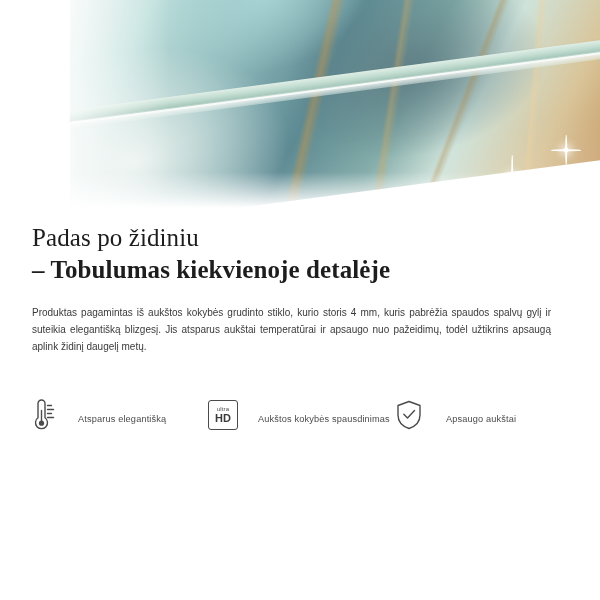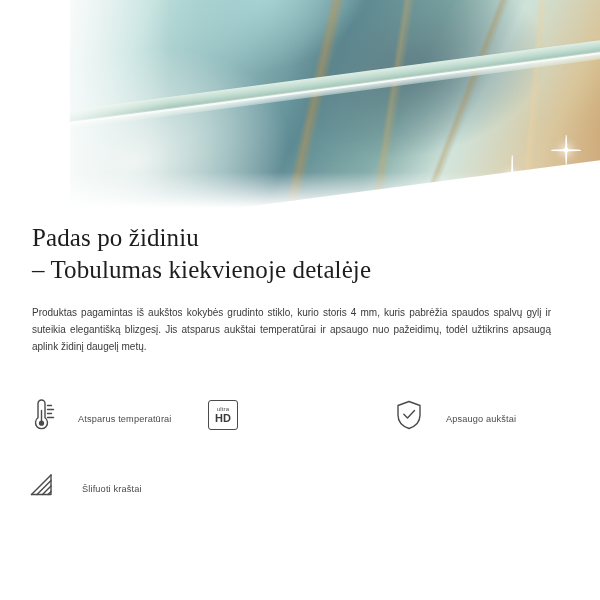--- a/index.html
+++ b/index.html
@@ -124,21 +124,21 @@
   }
   .headline {
     font-family: "Liberation Serif", serif;
     font-size: 25px;
     line-height: 1.28;
     color: #1d1d1d;
     font-weight: 400;
     margin: 0;
     letter-spacing: 0.1px;
   }
-  .headline .line2 { display: block; }
+  .headline .line2 { display: block; font-weight: bold; }
   .body-copy {
     margin: 18px 17px 0 0;
     font-size: 10px;
     line-height: 1.72;
     color: #3a3a3a;
     text-align: justify;
     text-justify: inter-word;
     max-width: 540px;
   }
 
@@ -245,55 +245,42 @@
       <div class="feature-icon">
         <svg width="34" height="36" viewBox="0 0 34 36" aria-hidden="true">
           <g class="icon-stroke">
             <path d="M14 6.5a3.5 3.5 0 0 1 7 0v14.3a6 6 0 1 1-7 0z"></path>
             <path d="M17.5 13.5v10.2"></path>
             <circle cx="17.5" cy="26.2" r="2.6" fill="#4b4b4b" stroke="none"></circle>
             <path d="M23.5 8.5h4M23.5 12.5h6M23.5 16.5h4M23.5 20.5h6"></path>
           </g>
         </svg>
       </div>
-      <div class="feature-label">Atsparus temperatūrai</div>
+      <div class="feature-label">Atsparus elegantišką</div>
     </div>
 
     <div class="feature">
       <div class="feature-icon">
         <div class="ultrahd-box">
           <span class="u1">ultra</span>
           <span class="u2">HD</span>
         </div>
       </div>
+      <div class="feature-label">Aukštos kokybės spausdinimas</div>
     </div>
 
     <div class="feature">
       <div class="feature-icon">
         <svg width="34" height="36" viewBox="0 0 34 36" aria-hidden="true">
           <g class="icon-stroke">
             <path d="M17 4.5l11 4v9.5c0 7-4.7 11.4-11 13.5-6.3-2.1-11-6.5-11-13.5V8.5z"></path>
             <path d="M11.8 17.3l3.7 3.7 7-7.4"></path>
           </g>
         </svg>
       </div>
       <div class="feature-label">Apsaugo aukštai</div>
     </div>
 
 
-    <div class="feature">
-      <div class="feature-icon">
-        <svg width="38" height="32" viewBox="0 0 38 32" aria-hidden="true">
-          <g class="icon-stroke">
-            <path d="M7.5 25.5L27 6"></path>
-            <path d="M7.5 25.5h19.5V6"></path>
-            <path d="M13 25.5L27 11.5"></path>
-            <path d="M18.5 25.5L27 17"></path>
-            <path d="M24 25.5L27 22.5"></path>
-          </g>
-        </svg>
-      </div>
-      <div class="feature-label">Šlifuoti kraštai</div>
-    </div>
 
 
   </div>
 </div>
 
 </body></html>

